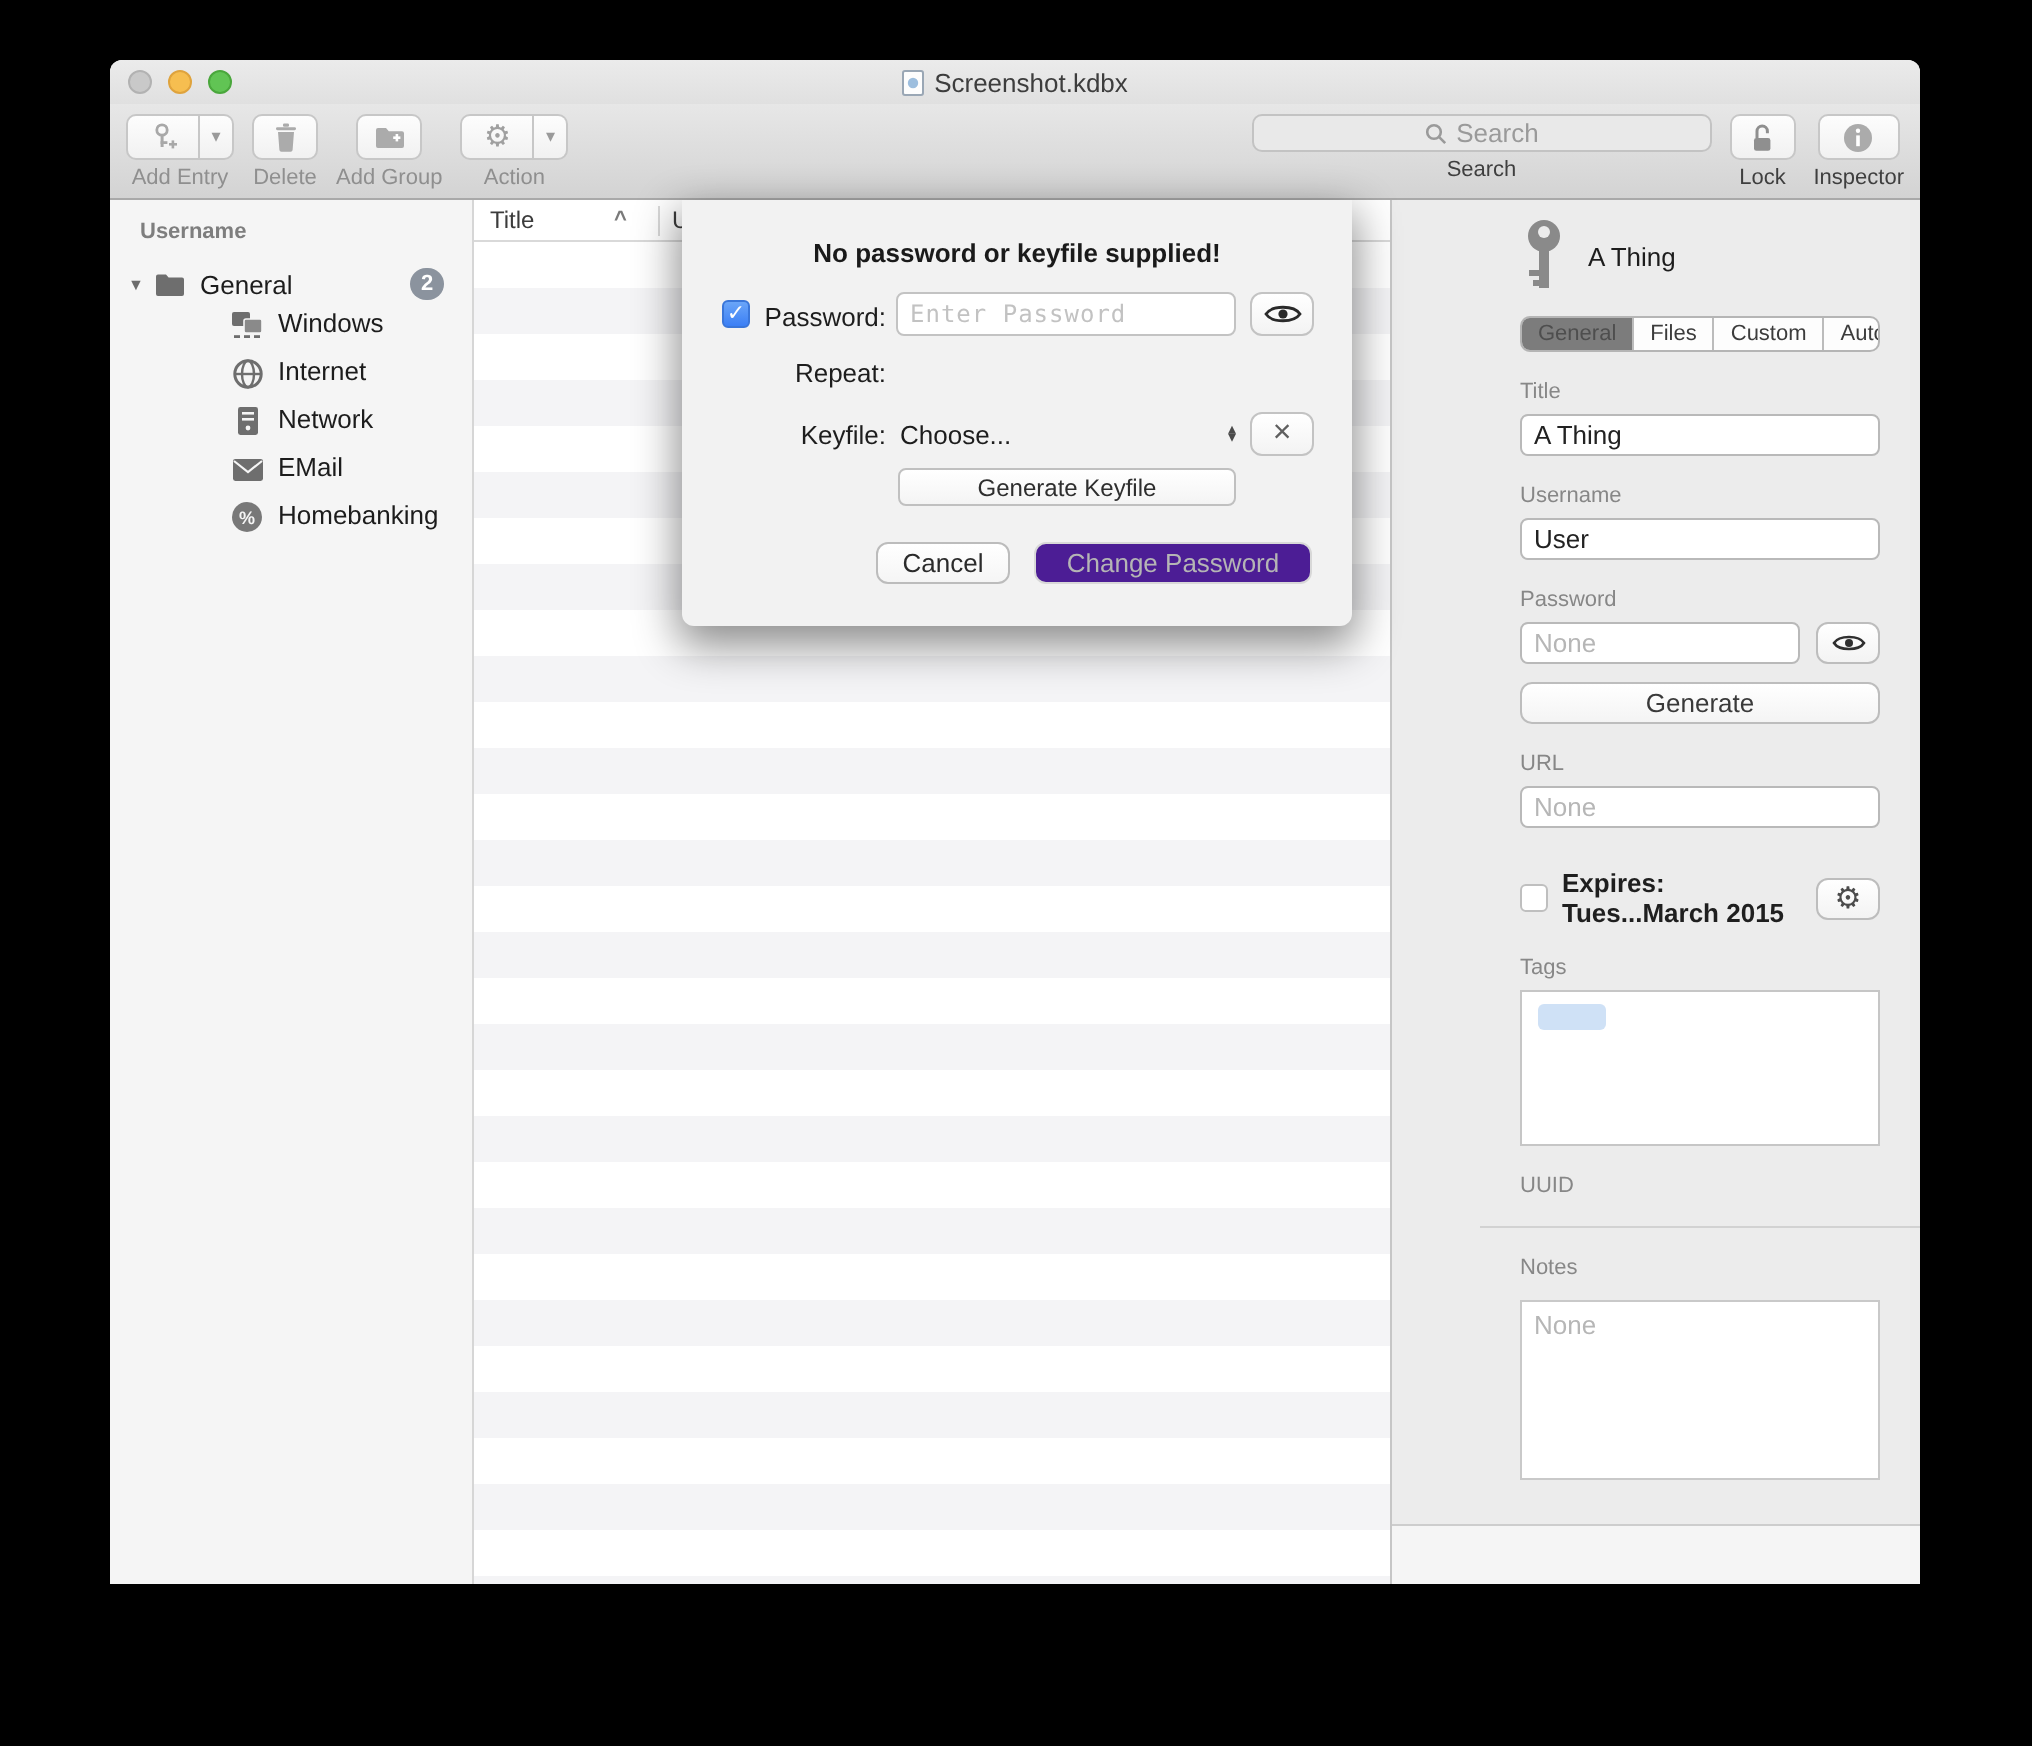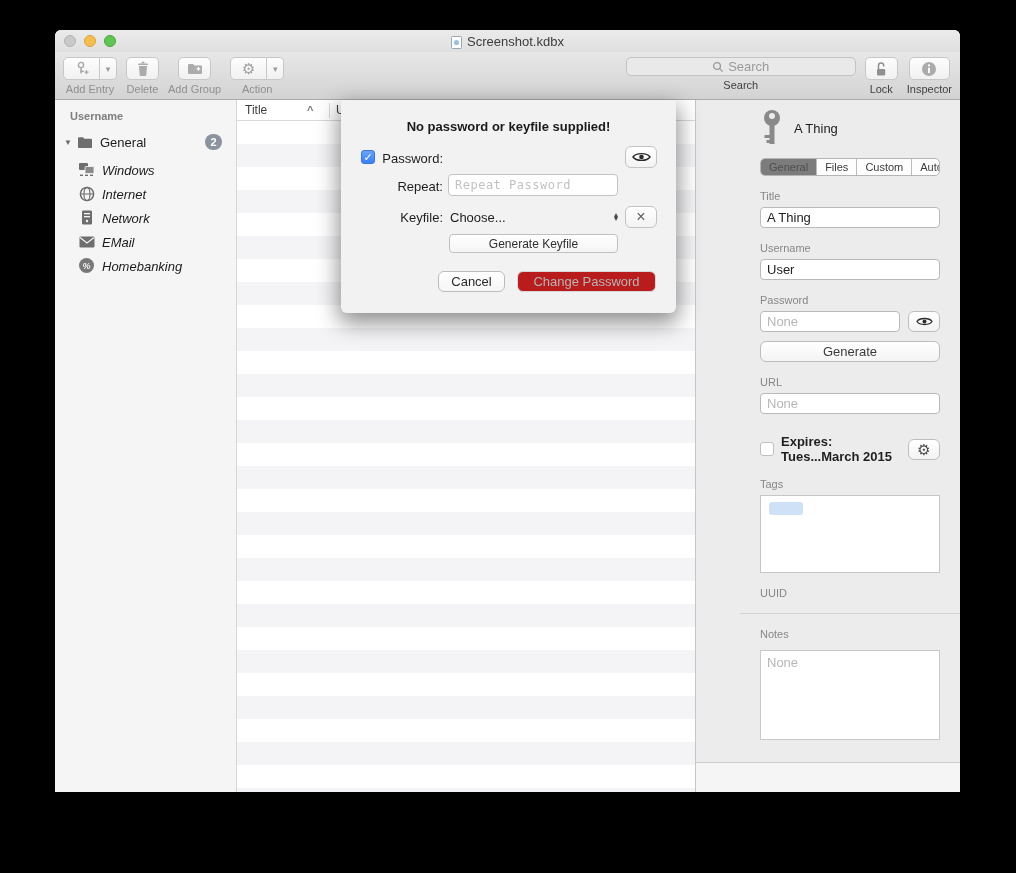--- a/index.html
+++ b/index.html
@@ -6,42 +6,42 @@
   html,body { width:1016px; height:873px; background:#000; font-family:"Liberation Sans","DejaVu Sans",sans-serif; }
   .window { position:absolute; left:55px; top:30px; width:905px; height:762px; border-radius:6px 6px 0 0; overflow:hidden; background:#fff; }
 
   
   .titlebar { position:absolute; left:0; top:0; width:100%; height:22px; background:linear-gradient(#ebebeb,#e0e0e0); display:flex; align-items:center; }
   .traffic { display:flex; gap:8px; margin-left:9px; }
   .tl { width:12px; height:12px; border-radius:50%; }
   .tl-close { background:#c9c9c9; border:1px solid #b2b2b2; }
   .tl-min { background:#f6be50; border:1px solid #dfa33d; }
   .tl-zoom { background:#61c454; border:1px solid #4aa73c; }
-  .title-center { position:absolute; left:0; right:0; text-align:center; font-size:13px; color:#3d3d3d; display:flex; justify-content:center; align-items:flex-end; gap:5px; }
+  .title-center { position:absolute; left:0; right:0; text-align:center; font-size:13px; color:#3d3d3d; display:flex; justify-content:center; align-items:center; gap:5px; }
 
   
   .toolbar { position:absolute; left:0; top:22px; width:100%; height:48px; background:linear-gradient(#e7e7e7,#d3d3d3); border-bottom:1px solid #a9a9a9; display:flex; align-items:flex-start; padding:5px 8px 0 8px; }
   .tb-col { display:flex; flex-direction:column; align-items:center; gap:3px; margin-right:9px; }
   .tb-btn { height:23px; background:linear-gradient(#fdfdfd,#f1f1f1); border:1px solid #c7c7c7; border-radius:5px; display:flex; align-items:center; justify-content:center; }
   .tb-seg { display:flex; }
   .tb-seg .seg-main { border-radius:5px 0 0 5px; width:37px; }
   .tb-seg .seg-arrow { border-radius:0 5px 5px 0; width:17px; border-left:none; font-size:9px; color:#9a9a9a; }
   .tb-single { width:33px; }
   .tb-label { font-size:11px; color:#8f8f8f; white-space:nowrap; }
   .tb-label-dark { color:#3f3f3f; }
   .spacer { margin-left:auto; }
   .search-field { width:230px; height:19px; background:#e9e9e9; border:1px solid #c3c3c3; border-radius:5px; display:flex; align-items:center; justify-content:center; gap:4px; color:#9a9a9a; font-size:13px; }
   .gear-glyph { font-size:15px; color:#a0a0a0; line-height:1; }
 
   
   .sidebar { position:absolute; left:0; top:70px; width:182px; bottom:0; background:#f5f5f5; border-right:1px solid #d6d6d6; padding-top:10px; }
   .sb-header { font-size:11px; font-weight:bold; color:#7e7e7e; padding-left:15px; margin-bottom:8px; }
   .sb-grouprow { display:flex; align-items:center; height:24px; font-size:13px; color:#1c1c1c; }
   .sb-disclosure { width:16px; text-align:center; margin-left:5px; font-size:8px; color:#6b6b6b; }
-  .sb-item { display:flex; align-items:flex-end; height:24px; font-size:13px; color:#1c1c1c; padding-left:23px; gap:7px;font-style:italic; }
+  .sb-item { display:flex; align-items:flex-start; height:24px; font-size:13px; color:#1c1c1c; padding-left:60px; gap:7px; }
   .sb-icon { width:17px; height:17px; display:flex; align-items:center; justify-content:center; }
   .badge { margin-left:auto; margin-right:14px; min-width:17px; height:16px; border-radius:9px; background:#8b939e; color:#fff; font-size:11px; font-weight:bold; display:flex; align-items:center; justify-content:center; padding:0 4px; }
   .pct-circle { width:15px; height:15px; border-radius:50%; background:#787878; color:#f5f5f5; font-size:9px; font-weight:bold; display:flex; align-items:center; justify-content:center; }
 
   .table-pane { position:absolute; left:182px; top:70px; width:458px; bottom:0; background:#fff; }
   .table-header { height:21px; border-bottom:1px solid #d9d9d9; display:flex; align-items:center; font-size:12px; color:#3c3c3c; background:#fff; }
   .th-title { padding-left:8px; flex:0 0 70px; }
   .th-sort { flex:0 0 16px; color:#7a7a7a; font-size:11px; font-weight:bold; }
   .th-div { width:1px; height:15px; background:#d9d9d9; margin-left:6px; }
   .th-u { padding-left:6px; }
@@ -79,21 +79,21 @@
   .sheet-msg { position:absolute; top:19px; left:0; right:0; text-align:center; font-size:13px; font-weight:600; color:#1a1a1a; }
   .sheet-label { position:absolute; width:102px; text-align:right; font-size:13px; color:#1d1d1d; }
   .sheet-input { position:absolute; left:107px; width:170px; height:22px; border:1px solid #c3c3c3; border-radius:4px; background:#fff; padding:0 6px; font-size:12px; outline:none; }
   .mono-ph::placeholder { color:#c2c2c2; font-family:"DejaVu Sans Mono","Liberation Mono",monospace; letter-spacing:0.5px; }
   .sheet-sq { position:absolute; left:284px; width:32px; height:22px; background:linear-gradient(#ffffff,#f3f3f3); border:1px solid #c3c3c3; border-radius:6px; display:flex; align-items:center; justify-content:center; }
   .close-x { font-size:16px; color:#5f5f5f; line-height:1; }
   .popup { position:absolute; left:109px; top:106px; width:168px; height:22px; display:flex; align-items:center; font-size:13px; color:#1d1d1d; }
   .stepper { margin-left:auto; display:flex; flex-direction:column; align-items:center; line-height:0.55; color:#4a4a4a; font-size:8px; }
   .gen-keyfile { position:absolute; left:108px; top:134px; width:169px; height:19px; background:linear-gradient(#ffffff,#f4f4f4); border:1px solid #c0c0c0; border-radius:4px; font-size:12px; color:#2e2e2e; display:flex; align-items:center; justify-content:center; }
   .btn-cancel { position:absolute; left:97px; top:171px; width:67px; height:21px; background:linear-gradient(#ffffff,#f5f5f5); border:1px solid #bcbcbc; border-radius:6px; font-size:13px; color:#2b2b2b; display:flex; align-items:center; justify-content:center; }
-  .btn-changepw { position:absolute; left:176px; top:171px; width:139px; height:21px; background:#b91c1c; border:1px solid #d8d8d8; border-radius:6px; font-size:13px; color:#b5b5b5; display:flex; align-items:center; justify-content:center; }
+  .btn-changepw { position:absolute; left:176px; top:171px; width:139px; height:21px; background:#4c1d95; border:1px solid #d8d8d8; border-radius:6px; font-size:13px; color:#b5b5b5; display:flex; align-items:center; justify-content:center; }
   svg { display:block; }
 </style>
 </head>
 <body>
 
 <div class="window">
 
   <div class="titlebar">
     <div class="title-center">
       <svg width="11" height="13" viewBox="0 0 11 13">
@@ -325,29 +325,29 @@
     <div class="insp-footer"></div>
   </div>
 
   <div class="sheet">
     <div class="sheet-msg">No password or keyfile supplied!</div>
 
     <div class="checkbox checked" style="position:absolute; left:20px; top:50px;">
         <span>✓</span>
       </div>
     <div class="sheet-label" style="left:0; top:51px;">Password:</div>
+    <input class="sheet-input mono-ph" style="top: 46px;" placeholder="Enter Password">
     <div class="sheet-sq" style="top:46px;">
       <svg width="19" height="12" viewBox="0 0 19 12">
           <path d="M1 6 C4 1.5 15 1.5 18 6 C15 10.5 4 10.5 1 6 Z" fill="none" stroke="#2a2a2a" stroke-width="1.4"></path>
           <circle cx="9.5" cy="6" r="2.3" fill="#2a2a2a"></circle>
         </svg>
     </div>
 
     <div class="sheet-label" style="left:0; top:79px;">Repeat:</div>
-    <input class="sheet-input mono-ph" style="top: 74px;" placeholder="Repeat Password">
 
     <div class="sheet-label" style="left:0; top:110px;">Keyfile:</div>
     <div class="popup">
       <span>Choose...</span>
       <span class="stepper">
         <span>▴</span>
           <span>▾</span>
       </span>
     </div>
     <div class="sheet-sq" style="top:106px;">

